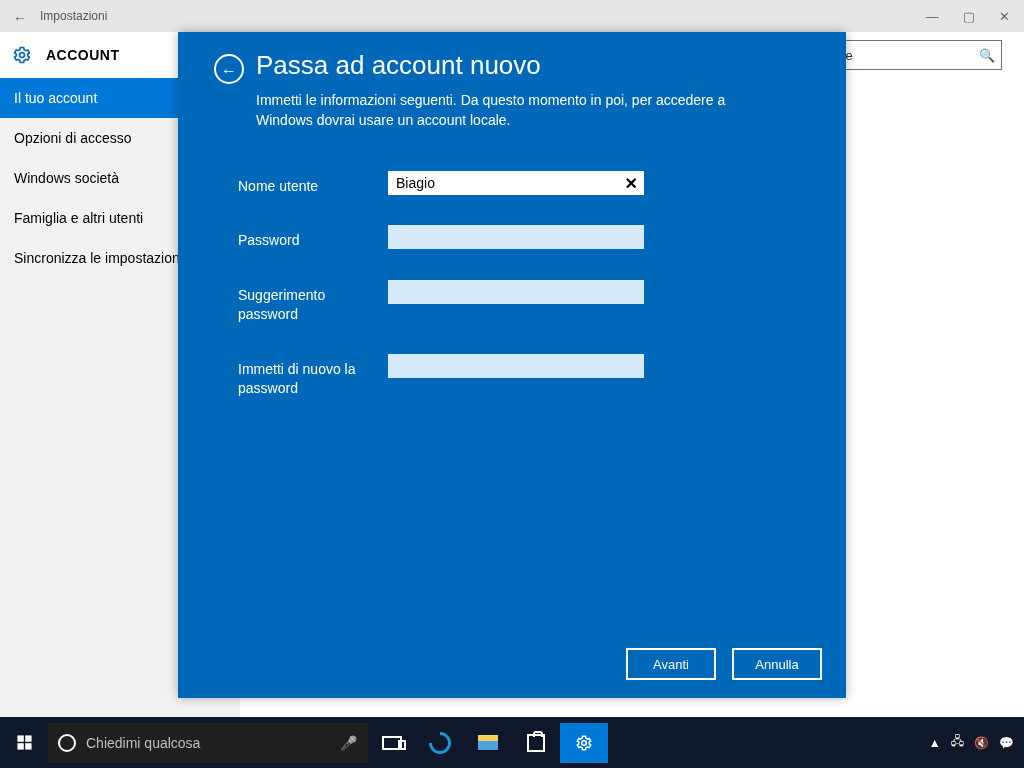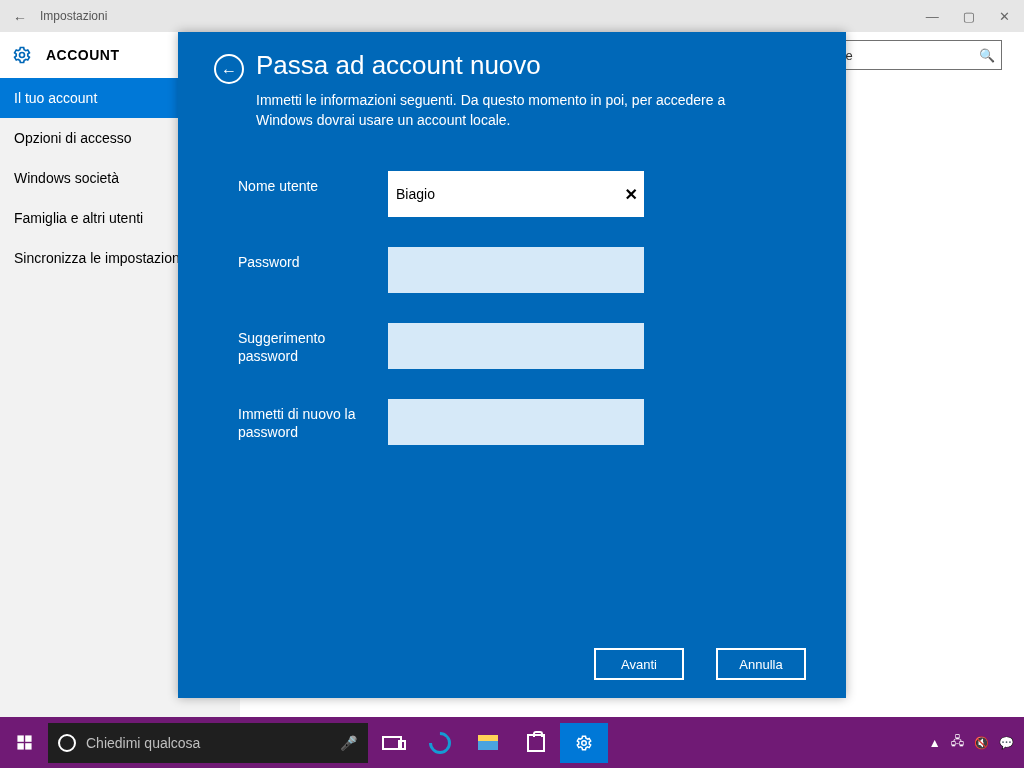--- a/index.html
+++ b/index.html
@@ -48,42 +48,42 @@
     display: flex; align-items: center; justify-content: center; flex: none;
     margin-right: 12px; margin-top: 4px; font-size:16px;
   }
   .modal-title { font-size: 26px; font-weight: 400; }
   .modal-sub { font-size: 14px; line-height: 1.45; max-width: 520px; margin-top: 6px; margin-left: 42px; }
 
   .form { margin-top: 40px; margin-left: 24px; }
   .form-row { display: flex; align-items: flex-start; margin-bottom: 30px; }
   .form-row .lbl { width: 150px; font-size: 14px; padding-top: 6px; line-height: 1.35; }
   .form-row .fld {
-    width: 256px; height: 46px; border: none; padding: 4px 28px 4px 8px;
+    width: 256px; height: 24px; border: none; padding: 4px 28px 4px 8px;
     font-size: 14px; background: #d6e9f8; color:#000;
   }
   .form-row.username .fld { background: #fff; }
   .fld-wrap { position: relative; width: 256px; }
   .clear-x {
     position: absolute; right: 6px; top: 50%; transform: translateY(-50%);
     font-size: 16px; color: #000; font-weight: 600;
   }
 
   .modal-buttons {
-    position: absolute; bottom: 18px; right: 40px; display: flex; gap: 32px; padding-left: 6px;
+    position: absolute; bottom: 18px; right: 24px; display: flex; gap: 16px; padding-left: 6px;
   }
   .modal-buttons button {
     min-width: 90px; height: 32px; background: #0068b8; border: 2px solid #fff;
     color: #fff; font-size: 13px; padding: 0 14px; cursor: pointer;
   }
 
   
   .taskbar {
     position: absolute; left: 0; bottom: 0; width: 100%; height: 51px;
-    background: #701a75; display: flex; align-items: center; color: #fff;
+    background: #0f172a; display: flex; align-items: center; color: #fff;
   }
   .tb-start { width: 48px; height: 40px; display:flex; align-items:center; justify-content:center; }
   .tb-start svg { width: 17px; height: 17px; }
   .tb-search {
     display: flex; align-items: center; width: 320px; height: 40px; background: #1f1f1f;
     padding: 0 10px; gap: 10px;
   }
   .tb-search .circle { width: 18px; height: 18px; border: 2px solid #fff; border-radius: 50%; }
   .tb-search .txt { color: #bfbfbf; font-size: 14px; flex:1; white-space:nowrap; overflow:hidden; }
   .tb-search .mic { font-size: 14px; color:#bfbfbf; }

